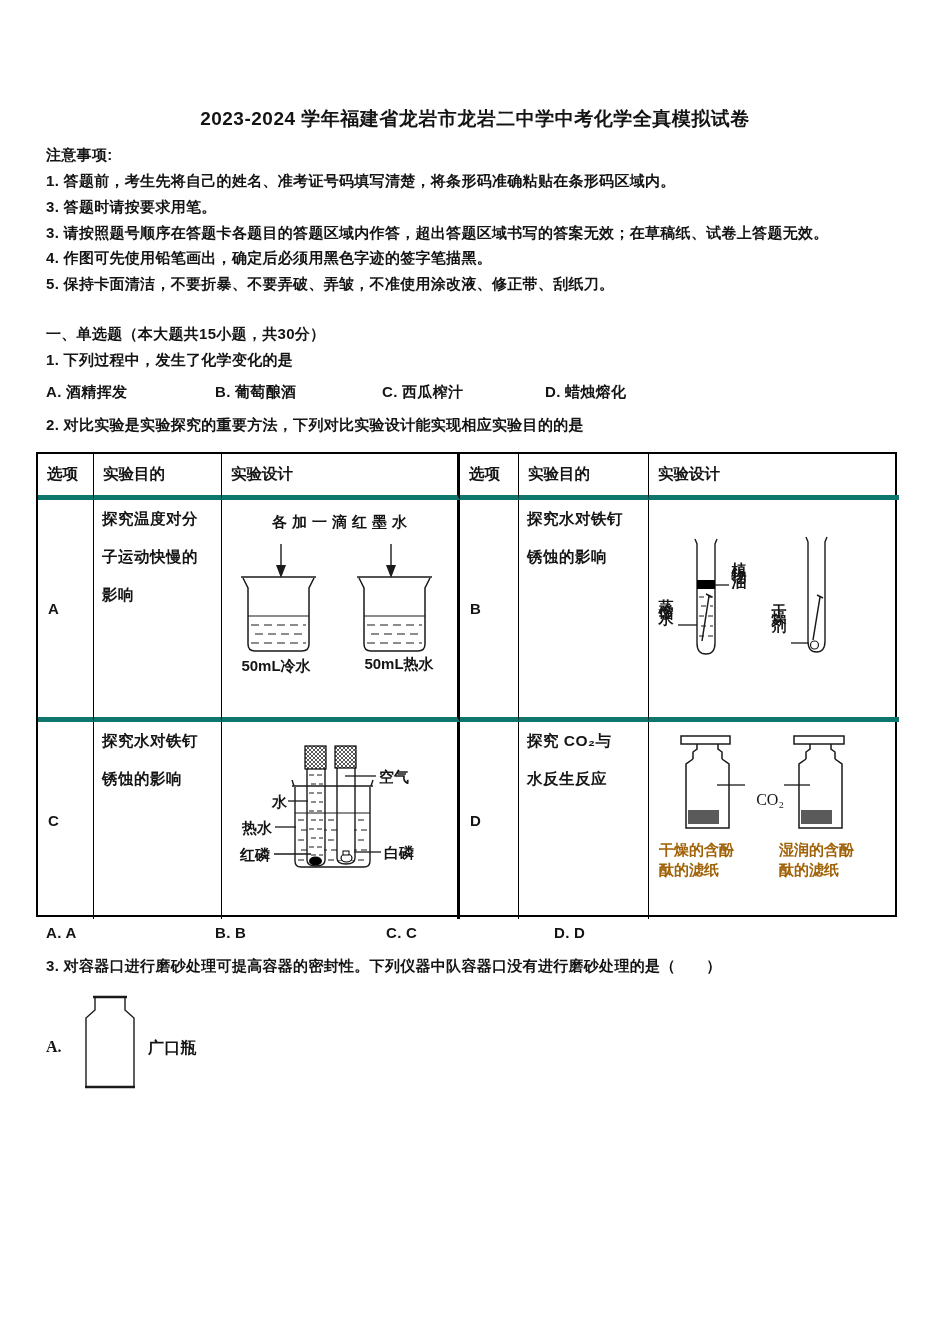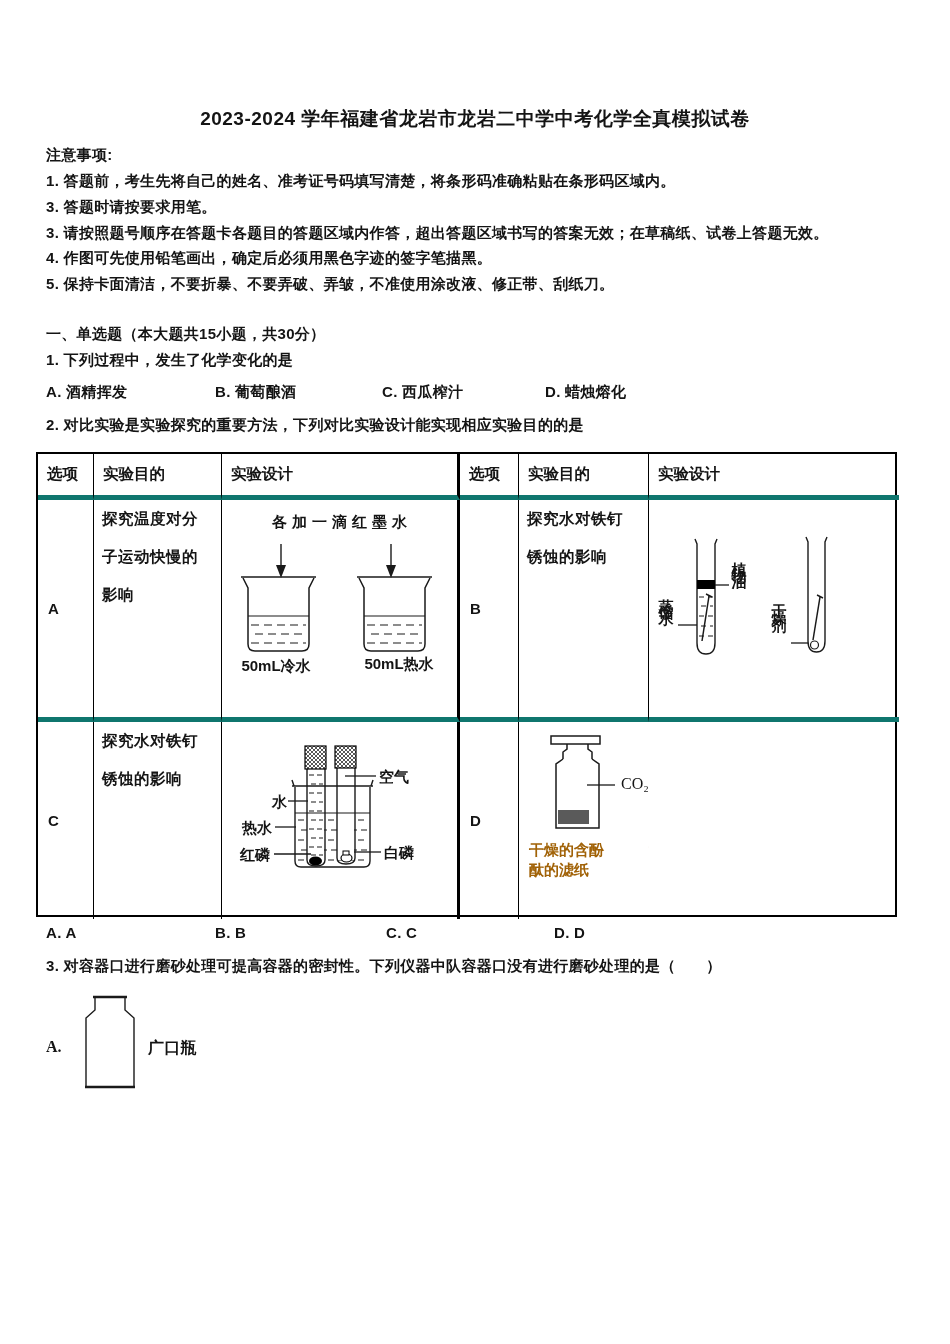--- a/index.html
+++ b/index.html
@@ -207,20 +207,23 @@
       </g>
     </svg>
     <div class="dlabel" style="left:50px;top:71px;">水</div>
     <div class="dlabel" style="left:20px;top:97px;">热水</div>
     <div class="dlabel" style="left:18px;top:124px;">红磷</div>
     <div class="dlabel" style="left:157px;top:46px;">空气</div>
     <div class="dlabel" style="left:162px;top:122px;">白磷</div>
   </div>
 
   <div class="opt-cell lastrow">D</div>
+  <div class="purpose-cell lastrow">
+      <div class="ptext">探究 CO₂与水反生反应</div>
+    </div>
   <div class="design-cell lastcol lastrow">
     <svg width="248" height="196" viewBox="0 0 248 196">
       <g stroke="#1a1a1a" fill="none" stroke-width="1.5">
 
         <rect x="32" y="14" width="49" height="8"></rect>
         <path d="M48,22 V27 L44,30 V37"></path>
           <path d="M69,22 V27 L73,30 V37"></path>
         <path d="M44,37 L37,42 V106 H80 V42 L73,37"></path>
 
         <rect x="145" y="14" width="50" height="8"></rect>
@@ -228,21 +231,21 @@
           <path d="M182,22 V27 L186,30 V37"></path>
         <path d="M157,37 L150,42 V106 H193 V42 L186,37"></path>
       </g>
       <rect x="39" y="88" width="31" height="14" fill="#5a5a5a"></rect>
       <rect x="152" y="88" width="31" height="14" fill="#5a5a5a"></rect>
       <g stroke="#1a1a1a" stroke-width="1.3">
         <path d="M68,63 H96"></path>
         <path d="M135,63 H161"></path>
       </g>
     </svg>
-    <div class="gas-label" style="left:97px;top:53px;width:38px;">CO₂</div>
+    <div class="gas-label" style="left:97px;top:69px;width:38px;text-align:right;">CO₂</div>
     <div class="cap" style="left:10px;top:118px;">干燥的含酚酞的滤纸</div>
     <div class="cap" style="left:130px;top:118px;">湿润的含酚酞的滤纸</div>
   </div>
 </div>
 
 <div class="abs bline bold" style="left:46px;top:924px;">A. A</div>
 <div class="abs bline bold" style="left:215px;top:924px;">B. B</div>
 <div class="abs bline bold" style="left:386px;top:924px;">C. C</div>
 <div class="abs bline bold" style="left:554px;top:924px;">D. D</div>
 

